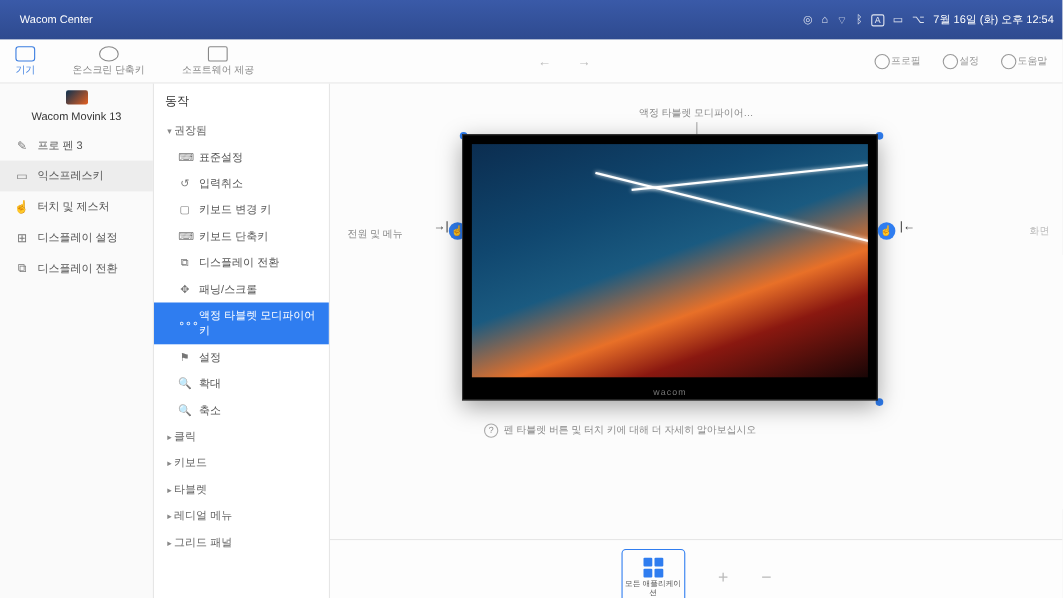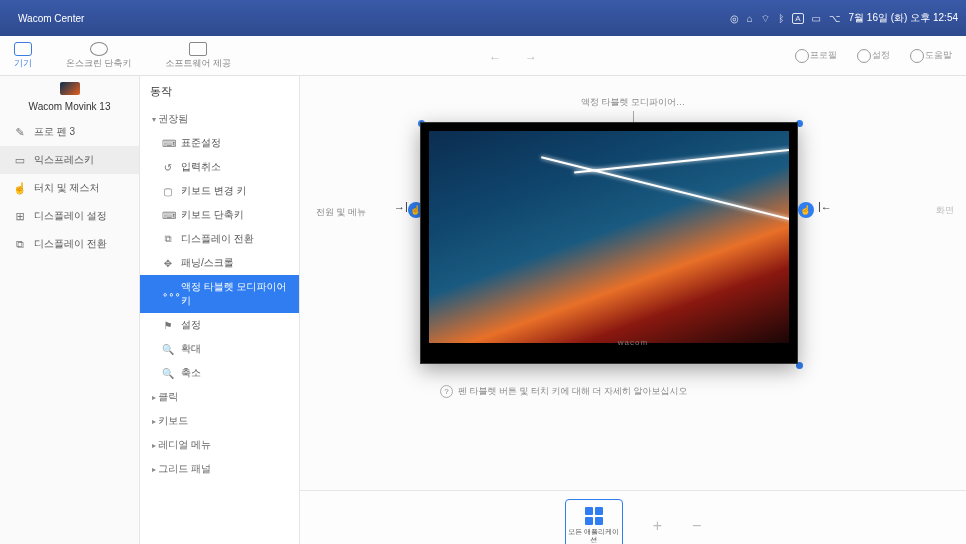--- a/index.html
+++ b/index.html
@@ -52,21 +52,21 @@
 .content-top { flex: 1; position: relative; padding: 20px 30px; }
 .label-top { position: absolute; top: 20px; left: 50%; transform: translateX(-50%); font-size: 9px; color: #888; white-space: nowrap; }
 .label-top::after { content: ""; display: block; width: 1px; height: 14px; background: #aaa; margin: 2px auto 0; }
 .label-left { position: absolute; left: 16px; top: 130px; font-size: 9px; color: #888; }
 .label-right { position: absolute; right: 12px; top: 128px; font-size: 9px; color: #bbb; }
 
 .tablet { position: absolute; left: 120px; top: 46px; width: 378px; height: 242px; background: #000; border: 1px solid #333; box-shadow: 0 6px 20px rgba(0,0,0,0.35); }
 .tablet-screen { position: absolute; left: 8px; right: 8px; top: 8px; bottom: 20px; background: linear-gradient(160deg,#0b2d50 0%,#10476f 30%,#1a5a80 48%,#e87028 66%,#8a1810 78%,#1a0606 100%); overflow: hidden; }
 .streak1 { position: absolute; top: 18px; right: 0; width: 60%; height: 2px; background: #fff; transform: rotate(-6deg); transform-origin: right; box-shadow: 0 0 4px #fff; }
 .streak2 { position: absolute; top: 60px; left: 30%; width: 80%; height: 2px; background: #fff; transform: rotate(14deg); box-shadow: 0 0 4px #fff; }
-.wacom-logo { position: absolute; bottom: 16px; left: 50%; transform: translateX(-50%); color: #777; font-size: 8px; letter-spacing: 1px; margin-left: 24px; }
+.wacom-logo { position: absolute; bottom: 2px; left: 50%; transform: translateX(-50%); color: #777; font-size: 8px; letter-spacing: 1px; }
 .handle { position: absolute; width: 16px; height: 16px; background: #2f7df0; border-radius: 50%; display: flex; align-items: center; justify-content: center; color: #fff; font-size: 9px; cursor: pointer; }
 .handle.h1 { left: 108px; top: 126px; }
 .handle.h2 { left: 498px; top: 126px; }
 .handle-arrow { position: absolute; font-size: 11px; color: #333; }
 .ha1 { left: 94px; top: 124px; }
 .ha2 { left: 518px; top: 124px; }
 .cnr { position: absolute; width: 7px; height: 7px; background: #2f7df0; border-radius: 50%; }
 .cnr.tl { left: 118px; top: 44px; }
 .cnr.tr { left: 496px; top: 44px; }
 .cnr.br { left: 496px; top: 286px; }
@@ -204,20 +204,21 @@
     <div class="sb2-item">
         <span class="sb2-ico">🔍</span>
         <span>확대</span>
       </div>
     <div class="sb2-item">
         <span class="sb2-ico">🔍</span>
         <span>축소</span>
       </div>
     <div class="sb2-group collapsed">클릭</div>
     <div class="sb2-group collapsed">키보드</div>
+    <div class="sb2-group collapsed">타블렛</div>
     <div class="sb2-group collapsed">레디얼 메뉴</div>
     <div class="sb2-group collapsed">그리드 패널</div>
   </div>
 
   <div class="content">
     <div class="content-top">
       <div class="label-top">액정 타블렛 모디파이어…</div>
       <div class="label-left">전원 및 메뉴</div>
       <div class="label-right">화면</div>
 

